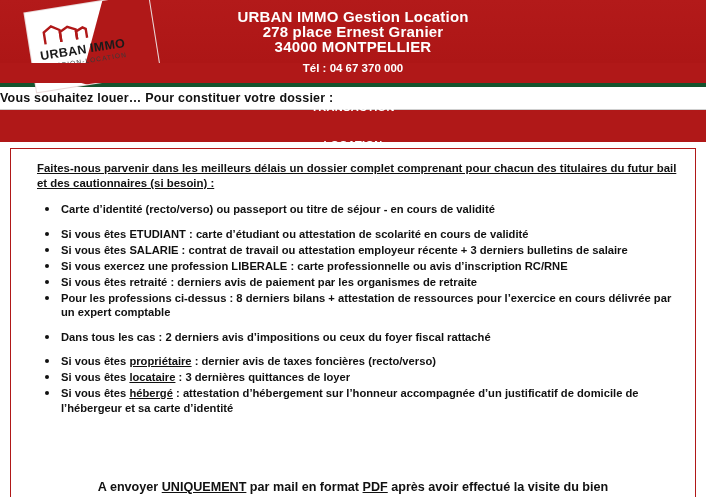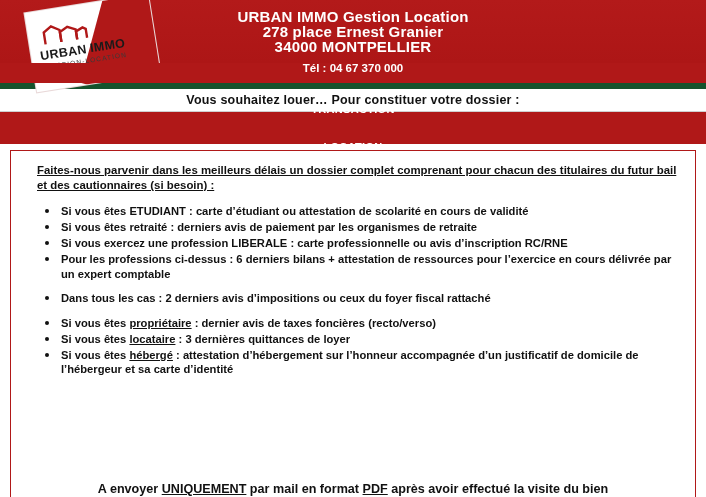--- a/index.html
+++ b/index.html
@@ -104,25 +104,25 @@
   }
   .phone-band {
     height: 20px;
     background: #b01818;
     position: relative;
   }
 
   .band-white {
     height: 22px;
     background: #ffffff;
-    border-top: 6px solid #14532d;
+    border-top: 4px solid #14532d;
     border-bottom: 1px solid #cfcfcf;
     display: flex;
     align-items: center;
-    justify-content: center;
+    justify-content: flex-start;
   }
   .band-white span {
     font-size: 12.5px;
     font-weight: bold;
     color: #111111;
     letter-spacing: .2px;
   }
 
   .band-red {
     height: 32px;
@@ -240,24 +240,26 @@
     <span>TRANSACTION</span>
     <span>LOCATION</span>
     <span>GESTION</span>
   </div>
 
   <div class="content">
 
     <div class="intro">Faites-nous parvenir dans les meilleurs délais un dossier complet comprenant pour chacun des titulaires du futur bail et des cautionnaires (si besoin) :</div>
 
     <ul class="reqs">
+      <li>Carte d’identité (recto/verso) ou passeport ou titre de séjour - en cours de validité</li>
       <li class="tight">Si vous êtes ETUDIANT : carte d’étudiant ou attestation de scolarité en cours de validité</li>
+      <li class="tight">Si vous êtes SALARIE : contrat de travail ou attestation employeur récente + 3 derniers bulletins de salaire</li>
+      <li class="tight">Si vous exercez une profession LIBERALE : carte professionnelle ou avis d’inscription RC/RNE</li>
       <li class="tight">Si vous êtes retraité : derniers avis de paiement par les organismes de retraite</li>
-      <li class="tight">Si vous exercez une profession LIBERALE : carte professionnelle ou avis d’inscription RC/RNE</li>
-      <li>Pour les professions ci-dessus : 6 derniers bilans + attestation de ressources pour l’exercice en cours délivrée par un expert comptable</li>
+      <li>Pour les professions ci-dessus : 8 derniers bilans + attestation de ressources pour l’exercice en cours délivrée par un expert comptable</li>
       <li>Dans tous les cas : 2 derniers avis d’impositions ou ceux du foyer fiscal rattaché</li>
       <li class="tight">Si vous êtes <span class="u">propriétaire</span> : dernier avis de taxes foncières (recto/verso)</li>
       <li class="tight">Si vous êtes <span class="u">locataire</span> : 3 dernières quittances de loyer</li>
       <li>Si vous êtes <span class="u">hébergé</span> : attestation d’hébergement sur l’honneur accompagnée d’un justificatif de domicile de l’hébergeur et sa carte d’identité</li>
     </ul>
 
     <div class="footer-note">
       <span>A envoyer </span><span class="u">UNIQUEMENT</span><span> par mail en format </span><span class="u">PDF</span><span> après avoir effectué la visite du bien</span>
     </div>
   </div>

